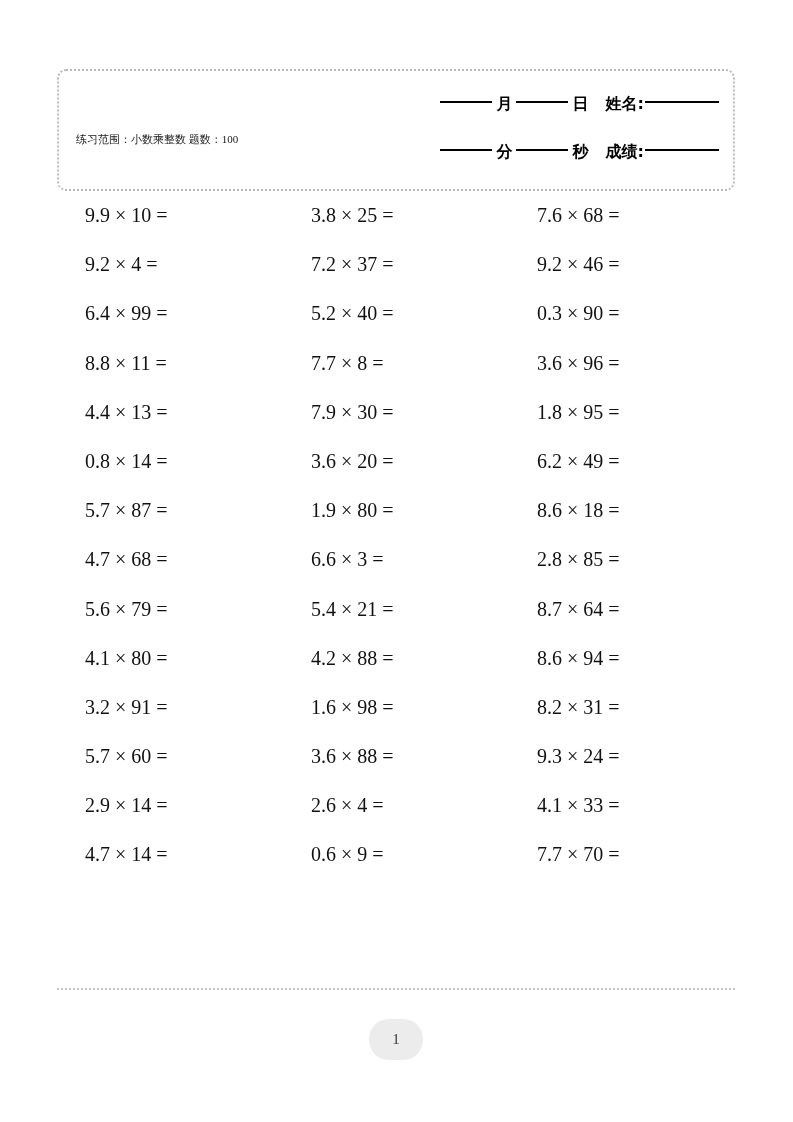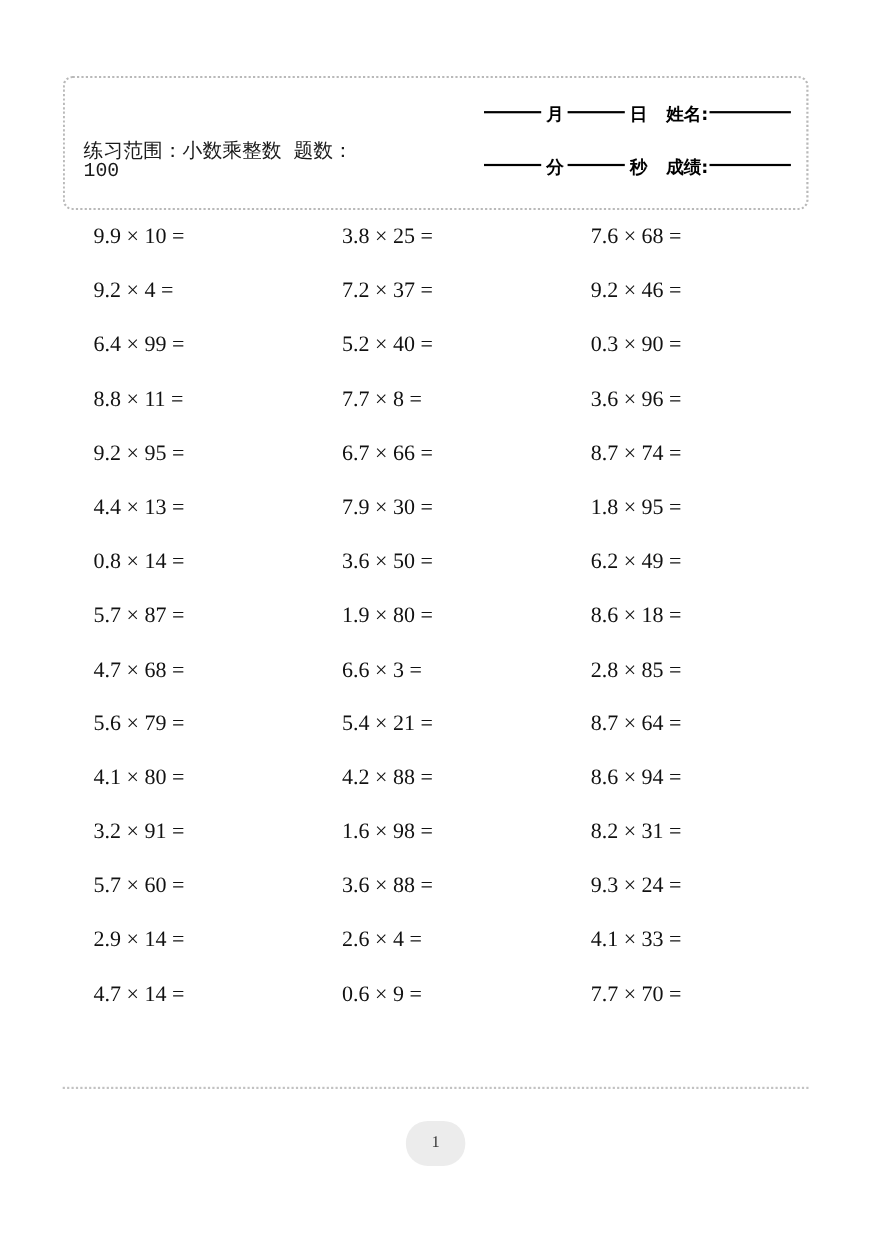--- a/index.html
+++ b/index.html
@@ -34,22 +34,22 @@
     border: 2px dotted #b9b9b9;
     border-radius: 9px;
     box-sizing: border-box;
   }
 
   .meta-left {
     position: absolute;
     left: 17px;
     top: 60px;
     width: 250px;
-    font-family: Liberation Mono, monospace;
-    font-size: 18px;
+    font-family: Liberation Serif, serif;
+    font-size: 11px;
     line-height: 17px;
     color: #1a1a1a;
     letter-spacing: 0px;
   }
 
   .meta-right {
     position: absolute;
     right: 12px;
     top: 18px;
     width: 350px;
@@ -190,35 +190,30 @@
       <div class="pcell c2"><span class="q">5.2 × 40 =</span></div>
       <div class="pcell c3"><span class="q">0.3 × 90 =</span></div>
     </div>
 
     <div class="prow">
       <div class="pcell c1"><span class="q">8.8 × 11 =</span></div>
       <div class="pcell c2"><span class="q">7.7 × 8 =</span></div>
       <div class="pcell c3"><span class="q">3.6 × 96 =</span></div>
     </div>
 
-    <div class="prow">
-      <div class="pcell c1"><span class="q">9.2 × 95 =</span></div>
-      <div class="pcell c2"><span class="q">6.7 × 66 =</span></div>
-      <div class="pcell c3"><span class="q">8.7 × 74 =</span></div>
-    </div>
 
     <div class="prow">
       <div class="pcell c1"><span class="q">4.4 × 13 =</span></div>
       <div class="pcell c2"><span class="q">7.9 × 30 =</span></div>
       <div class="pcell c3"><span class="q">1.8 × 95 =</span></div>
     </div>
 
     <div class="prow">
       <div class="pcell c1"><span class="q">0.8 × 14 =</span></div>
-      <div class="pcell c2"><span class="q">3.6 × 50 =</span></div>
+      <div class="pcell c2"><span class="q">3.6 × 20 =</span></div>
       <div class="pcell c3"><span class="q">6.2 × 49 =</span></div>
     </div>
 
     <div class="prow">
       <div class="pcell c1"><span class="q">5.7 × 87 =</span></div>
       <div class="pcell c2"><span class="q">1.9 × 80 =</span></div>
       <div class="pcell c3"><span class="q">8.6 × 18 =</span></div>
     </div>
 
     <div class="prow">

